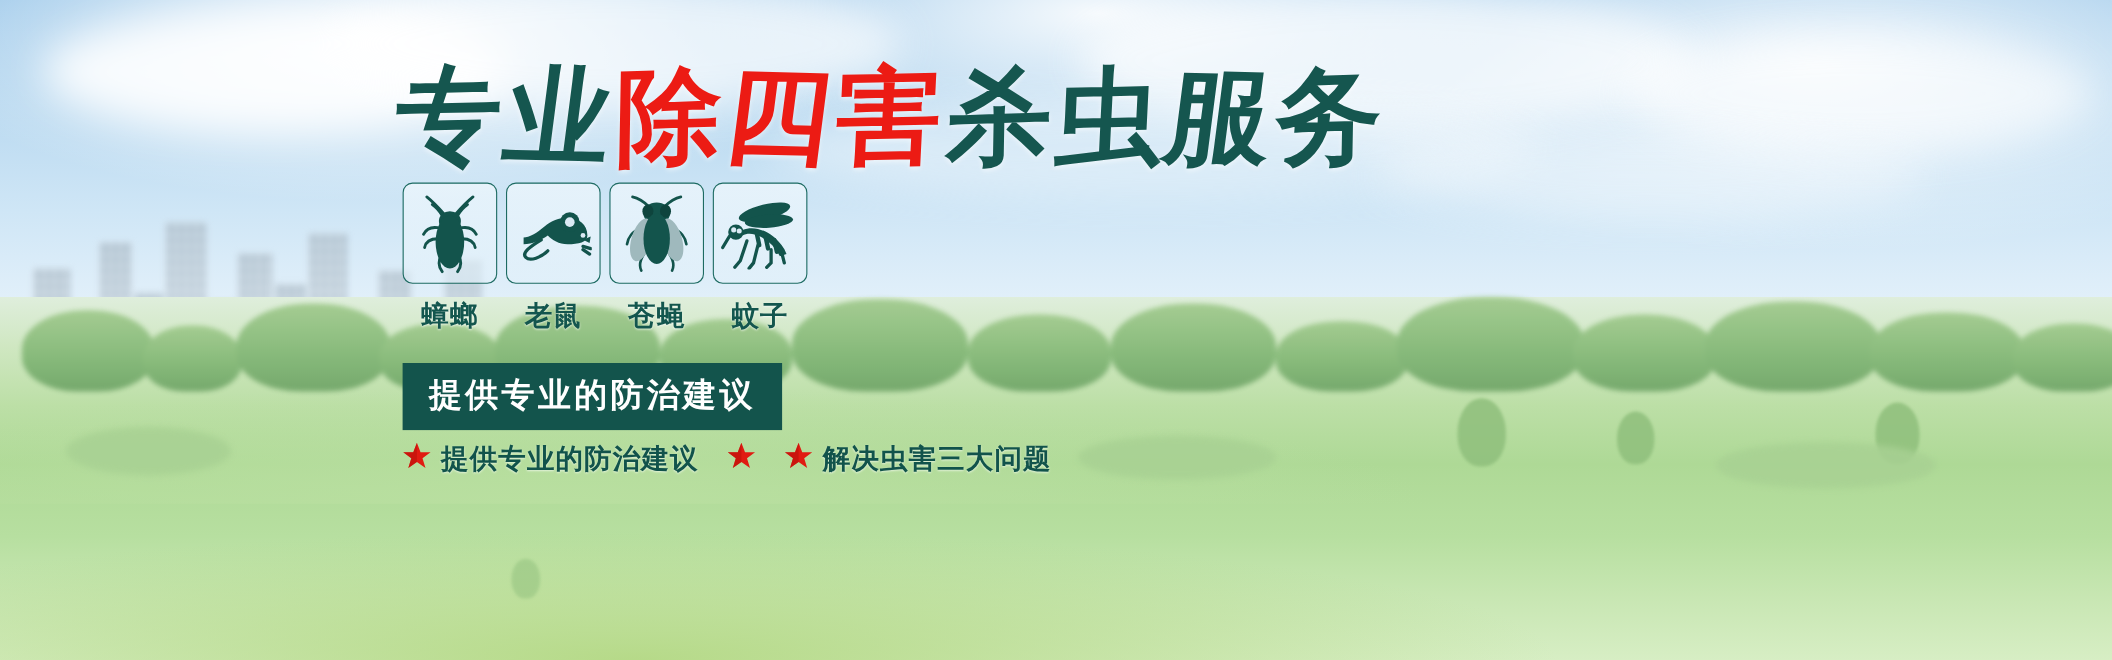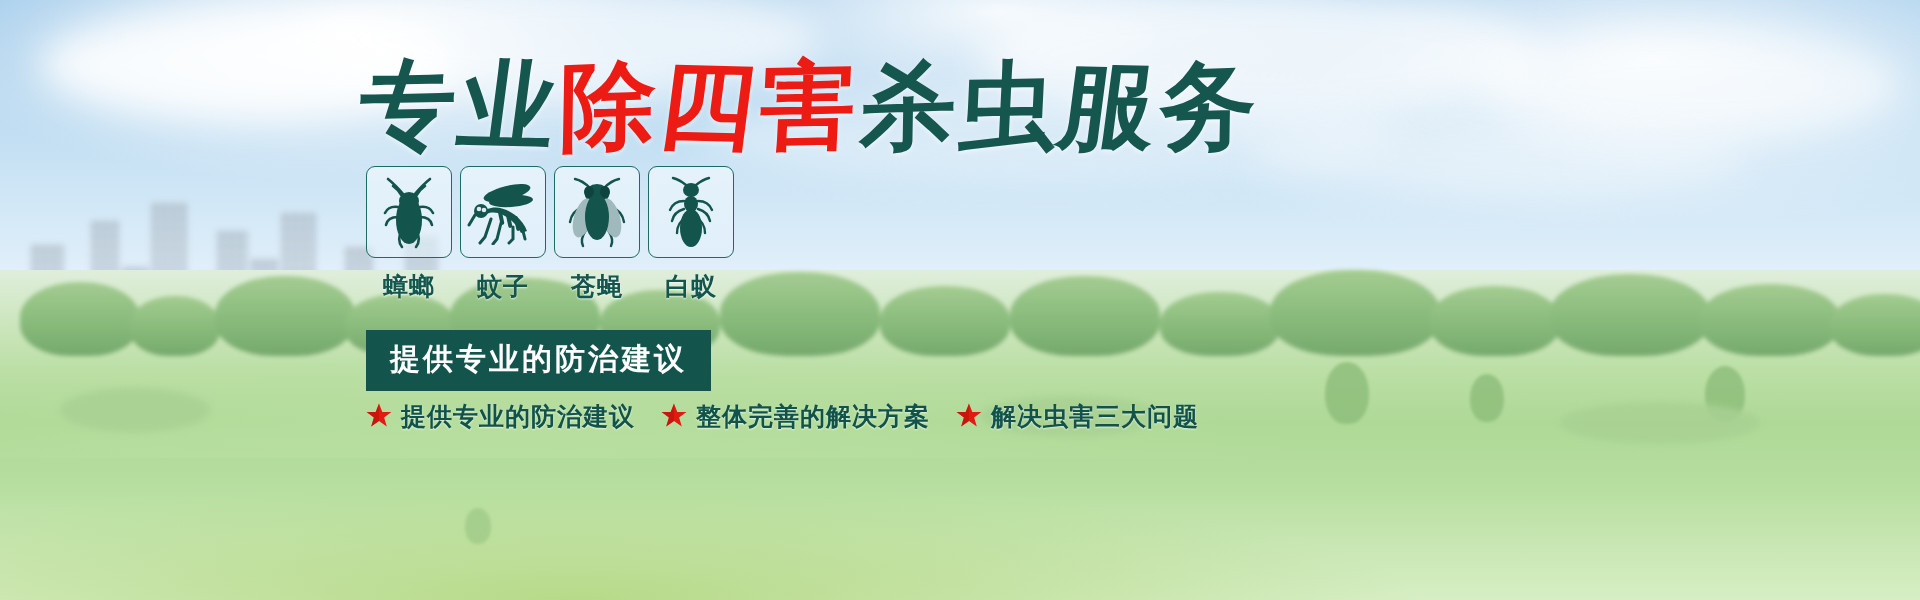--- a/index.html
+++ b/index.html
@@ -213,20 +213,63 @@
               <path d="M38 56 C42 62 41 68 38 72"></path>
             </g>
             <ellipse cx="31" cy="26" rx="10" ry="9" fill="#13544c"></ellipse>
             <ellipse cx="31" cy="45" rx="13" ry="24" fill="#13544c"></ellipse>
           </svg>
         </span>
       </div>
       <div class="pest-label">蟑螂</div>
     </div>
 
+    <div class="pest">
+      <div class="pest-card">
+        <span>
+          <svg width="70" height="56" viewBox="0 0 70 56">
+            <path d="M66 30 C66 20 58 14 48 14 C40 14 33 17 27 22 C20 28 13 32 8 32 L8 38 C16 38 24 34 30 30 C34 34 40 38 48 38 C58 38 66 36 66 30 Z" fill="#13544c"></path>
+            <circle cx="50" cy="18" r="9" fill="#13544c"></circle>
+            <circle cx="50" cy="18" r="4.4" fill="#dbeaf4"></circle>
+            <circle cx="62" cy="30" r="2.2" fill="#dbeaf4"></circle>
+            <path d="M62 34 L69 31 L68 37 Z" fill="#13544c"></path>
+            <g fill="none" stroke="#13544c" stroke-width="3" stroke-linecap="round">
+              <path d="M62 40 L69 42"></path>
+              <path d="M62 43 L68 47"></path>
+              <path d="M24 34 C14 40 6 46 10 50 C14 54 24 50 30 44"></path>
+            </g>
+          </svg>
+        </span>
+      </div>
+      <div class="pest-label">老鼠</div>
+    </div>
+
+    <div class="pest">
+      <div class="pest-card">
+        <span>
+          <svg width="62" height="72" viewBox="0 0 62 72">
+            <g fill="none" stroke="#13544c" stroke-width="2.4" stroke-linecap="round">
+              <path d="M24 12 C19 7 14 4 9 3"></path>
+              <path d="M38 12 C43 7 48 4 53 3"></path>
+              <path d="M16 32 C9 34 5 40 4 46"></path>
+              <path d="M46 32 C53 34 57 40 58 46"></path>
+              <path d="M20 54 C16 60 15 66 17 70"></path>
+              <path d="M42 54 C46 60 47 66 45 70"></path>
+            </g>
+            <ellipse cx="31" cy="18" rx="12" ry="10" fill="#13544c"></ellipse>
+            <ellipse cx="23" cy="16" rx="5" ry="6" fill="#0e443d"></ellipse>
+            <ellipse cx="39" cy="16" rx="5" ry="6" fill="#0e443d"></ellipse>
+            <ellipse cx="17" cy="42" rx="9" ry="20" fill="#9fb9bd" transform="rotate(16 17 42)"></ellipse>
+            <ellipse cx="45" cy="42" rx="9" ry="20" fill="#9fb9bd" transform="rotate(-16 45 42)"></ellipse>
+            <ellipse cx="31" cy="41" rx="12" ry="23" fill="#13544c"></ellipse>
+          </svg>
+        </span>
+      </div>
+      <div class="pest-label">苍蝇</div>
+    </div>
 
     <div class="pest">
       <div class="pest-card">
         <span>
           <svg width="72" height="66" viewBox="0 0 72 66">
             <ellipse cx="40" cy="14" rx="24" ry="7" fill="#13544c" transform="rotate(-14 40 14)"></ellipse>
             <ellipse cx="44" cy="22" rx="22" ry="6" fill="#13544c" transform="rotate(-4 44 22)"></ellipse>
             <circle cx="14" cy="32" r="7" fill="#13544c"></circle>
             <circle cx="12" cy="30" r="2.3" fill="#dbeaf4"></circle>
             <circle cx="17" cy="31" r="2.3" fill="#dbeaf4"></circle>
@@ -242,87 +285,40 @@
               <path d="M34 44 L30 60 L26 65"></path>
               <path d="M46 48 L46 60 L42 64"></path>
               <path d="M56 52 L58 60"></path>
             </g>
           </svg>
         </span>
       </div>
       <div class="pest-label">蚊子</div>
     </div>
 
-    <div class="pest">
-      <div class="pest-card">
-        <span>
-          <svg width="62" height="72" viewBox="0 0 62 72">
-            <g fill="none" stroke="#13544c" stroke-width="2.4" stroke-linecap="round">
-              <path d="M24 12 C19 7 14 4 9 3"></path>
-              <path d="M38 12 C43 7 48 4 53 3"></path>
-              <path d="M16 32 C9 34 5 40 4 46"></path>
-              <path d="M46 32 C53 34 57 40 58 46"></path>
-              <path d="M20 54 C16 60 15 66 17 70"></path>
-              <path d="M42 54 C46 60 47 66 45 70"></path>
-            </g>
-            <ellipse cx="31" cy="18" rx="12" ry="10" fill="#13544c"></ellipse>
-            <ellipse cx="23" cy="16" rx="5" ry="6" fill="#0e443d"></ellipse>
-            <ellipse cx="39" cy="16" rx="5" ry="6" fill="#0e443d"></ellipse>
-            <ellipse cx="17" cy="42" rx="9" ry="20" fill="#9fb9bd" transform="rotate(16 17 42)"></ellipse>
-            <ellipse cx="45" cy="42" rx="9" ry="20" fill="#9fb9bd" transform="rotate(-16 45 42)"></ellipse>
-            <ellipse cx="31" cy="41" rx="12" ry="23" fill="#13544c"></ellipse>
-          </svg>
-        </span>
-      </div>
-      <div class="pest-label">苍蝇</div>
-    </div>
-
-    <div class="pest">
-      <div class="pest-card">
-        <span>
-          <svg width="58" height="74" viewBox="0 0 58 74">
-            <g fill="none" stroke="#13544c" stroke-width="2.4" stroke-linecap="round">
-              <path d="M24 10 C19 6 15 4 11 3"></path>
-              <path d="M34 10 C39 6 43 4 47 3"></path>
-              <path d="M22 26 C15 26 10 30 8 35"></path>
-              <path d="M36 26 C43 26 48 30 50 35"></path>
-              <path d="M22 34 C15 36 11 41 10 46"></path>
-              <path d="M36 34 C43 36 47 41 48 46"></path>
-              <path d="M24 42 C18 46 15 52 15 58"></path>
-              <path d="M34 42 C40 46 43 52 43 58"></path>
-            </g>
-            <ellipse cx="29" cy="15" rx="8" ry="7" fill="#13544c"></ellipse>
-            <ellipse cx="29" cy="29" rx="7" ry="8" fill="#13544c"></ellipse>
-            <ellipse cx="29" cy="53" rx="11" ry="19" fill="#13544c"></ellipse>
-          </svg>
-        </span>
-      </div>
-      <div class="pest-label">白蚁</div>
-    </div>
 
   </div>
 
   <div class="ribbon">
     <span class="ribbon-text">提供专业的防治建议</span>
   </div>
 
   <div class="bullets" id="bullets">
       <div class="bullet">
         <span><svg class="star-icon" viewBox="0 0 26 23">
             <path d="M13 0 L16.3 8.6 L25.4 8.6 L18.1 14.1 L20.8 23 L13 17.6 L5.2 23 L7.9 14.1 L0.6 8.6 L9.7 8.6 Z" fill="#e01b12"></path>
             <path d="M13 0 L13 17.6 L5.2 23 L7.9 14.1 L0.6 8.6 L9.7 8.6 Z" fill="#b81009" opacity="0.55"></path>
           </svg></span>
         <span class="bullet-text">提供专业的防治建议</span>
       </div>
       <div class="bullet">
         <span><svg class="star-icon" viewBox="0 0 26 23">
             <path d="M13 0 L16.3 8.6 L25.4 8.6 L18.1 14.1 L20.8 23 L13 17.6 L5.2 23 L7.9 14.1 L0.6 8.6 L9.7 8.6 Z" fill="#e01b12"></path>
             <path d="M13 0 L13 17.6 L5.2 23 L7.9 14.1 L0.6 8.6 L9.7 8.6 Z" fill="#b81009" opacity="0.55"></path>
           </svg></span>
-        <span class="bullet-text">整体完善的解决方案</span>
       </div>
       <div class="bullet">
         <span><svg class="star-icon" viewBox="0 0 26 23">
             <path d="M13 0 L16.3 8.6 L25.4 8.6 L18.1 14.1 L20.8 23 L13 17.6 L5.2 23 L7.9 14.1 L0.6 8.6 L9.7 8.6 Z" fill="#e01b12"></path>
             <path d="M13 0 L13 17.6 L5.2 23 L7.9 14.1 L0.6 8.6 L9.7 8.6 Z" fill="#b81009" opacity="0.55"></path>
           </svg></span>
         <span class="bullet-text">解决虫害三大问题</span>
       </div>
     </div>
 

